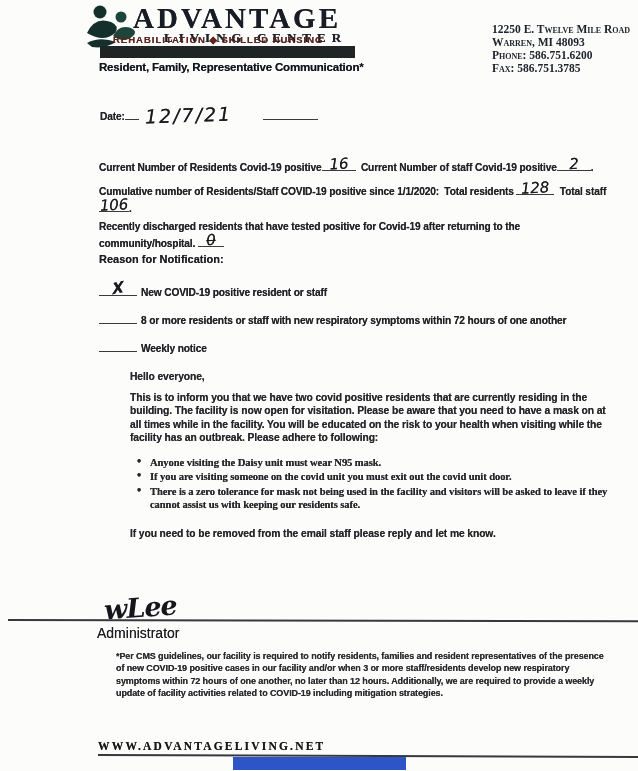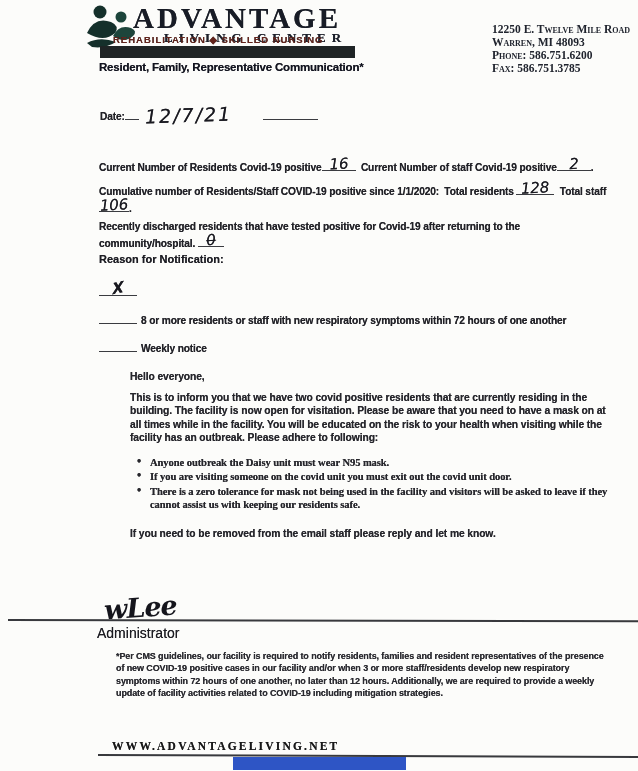--- a/index.html
+++ b/index.html
@@ -91,42 +91,42 @@
 
 <div class="abs lbl fuzz" style="left:99px;top:219px;width:504px;">
   <span>Recently discharged residents that have tested positive for Covid-19 after returning to the community/hospital.</span>
   <span class="blank w26"><span class="hand strike">0</span></span>
 </div>
 
 <div class="abs heading fuzz" style="left:99px;top:253px;">Reason for Notification:</div>
 
 <div class="abs" style="left:99px;top:283px;">
   <div class="lbl fuzz" style="margin-bottom:11px;">
-    <span class="blank w38"><span class="hand xmark">X</span></span>
+    <span class="blank w38"><span class="hand xmark">X</span></span><span style="margin-left:4px;">New COVID-19 positive resident or staff</span>
   </div>
   <div class="lbl fuzz" style="margin-bottom:11px;">
     <span class="blank w38"></span><span style="margin-left:4px;">8 or more residents or staff with new respiratory symptoms within 72 hours of one another</span>
   </div>
   <div class="lbl fuzz">
     <span class="blank w38"></span><span style="margin-left:4px;">Weekly notice</span>
   </div>
 </div>
 
 <div class="abs letter fuzz" style="left:122px;top:370px;width:480px;margin-left:8px;">
   <p>Hello everyone,</p>
   <p class="intro">This is to inform you that we have two covid positive residents that are currently residing in the building. The facility is now open for visitation. Please be aware that you need to have a mask on at all times while in the facility. You will be educated on the risk to your health when visiting while the facility has an outbreak. Please adhere to following:</p>
   <ul class="bullets">
-    <li>Anyone outbreak the Daisy unit must wear N95 mask.</li>
+    <li>Anyone visiting the Daisy unit must wear N95 mask.</li>
     <li>If you are visiting someone on the covid unit you must exit out the covid unit door.</li>
     <li>There is a zero tolerance for mask not being used in the facility and visitors will be asked to leave if they cannot assist us with keeping our residents safe.</li>
   </ul>
   <p class="closing">If you need to be removed from the email staff please reply and let me know.</p>
 </div>
 
 <div class="abs sig" style="left:104px;top:592px;">wLee</div>
 <div class="abs rule" style="left:8px;top:619px;width:630px;transform:rotate(0.12deg);"></div>
 <div class="abs signer fuzz" style="left:97px;top:625px;">Administrator</div>
 
 <div class="abs footnote fuzz" style="left:116px;top:650px;width:496px;">*Per CMS guidelines, our facility is required to notify residents, families and resident representatives of the presence of new COVID-19 positive cases in our facility and/or when 3 or more staff/residents develop new respiratory symptoms within 72 hours of one another, no later than 12 hours.  Additionally, we are required to provide a weekly update of facility activities related to COVID-19 including mitigation strategies.</div>
 
-<div class="abs website fuzz" style="left:112px;top:740px;">WWW.ADVANTAGELIVING.NET</div>
+<div class="abs website fuzz" style="left:98px;top:740px;">WWW.ADVANTAGELIVING.NET</div>
 <div class="abs rule" style="left:98px;top:754px;width:540px;height:1.5px;transform:rotate(0.2deg);"></div>
 <div class="abs blue-bar" style="left:233px;top:757px;width:173px;height:13px;"></div>
 
 </body></html>

